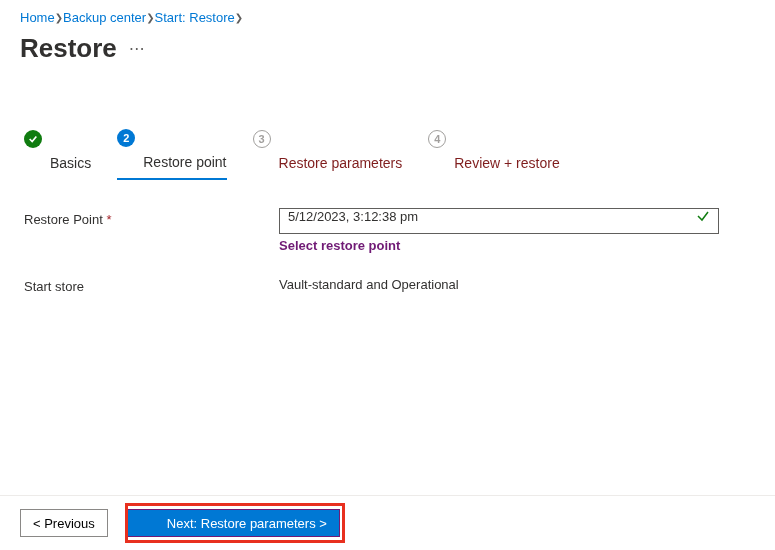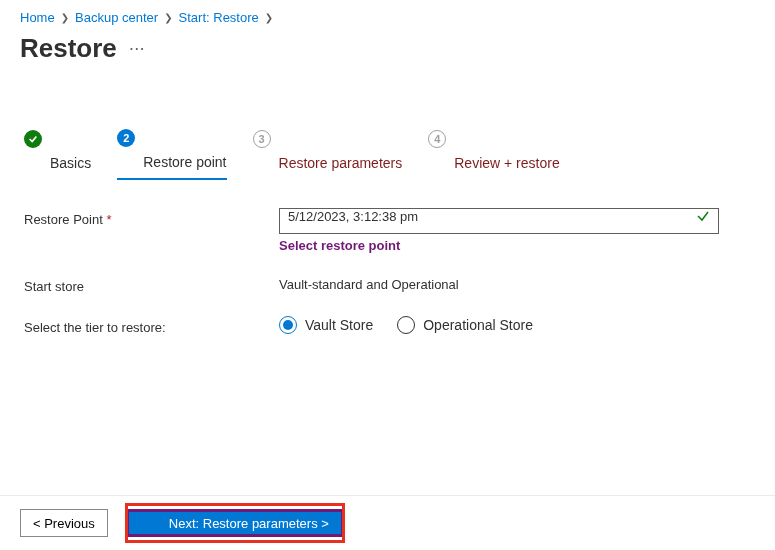--- a/index.html
+++ b/index.html
@@ -8,21 +8,20 @@
       background: #ffffff;
       color: #323130;
       width: 775px;
       height: 550px;
       position: relative;
       overflow: hidden;
     }
     .breadcrumb {
       display: flex;
       align-items: center;
-      gap: 6px;
       padding: 10px 20px 4px 20px;
       font-size: 13px;
       color: #0078d4;
     }
     .breadcrumb .crumb { cursor: pointer; }
     .breadcrumb .chev { color: #605e5c; font-size: 10px; }
     .title-row {
       display: flex;
       align-items: center;
       gap: 12px;
@@ -87,21 +86,21 @@
       height: 28px;
       padding: 0 12px;
       font-size: 13px;
       border: 1px solid #8a8886;
       background: #fff;
       cursor: pointer;
       font-family: inherit;
     }
     .btn-primary {
       background: #0078d4;
-      border: 3px solid #701a75;
+      border: 1px solid #701a75;
       color: #fff;
       padding-left: 40px;
     }
     .highlight-box {
       border: 3px solid #e8301f;
       position: absolute;
       pointer-events: none;
     }
     .static-text { color: #323130; padding-top: 2px; }
   </style>
@@ -162,35 +161,20 @@
       </div>
       <span class="link">Select restore point</span>
     </div>
   </div>
 
   <div class="form-row">
     <div class="label-col">Start store</div>
     <div class="field-col static-text">Vault-standard and Operational</div>
   </div>
 
-  <div class="form-row">
-    <div class="label-col">Select the tier to restore:</div>
-    <div class="field-col">
-      <div class="radio-group">
-        <div class="radio selected">
-          <span class="circle"></span>
-          <span>Vault Store</span>
-        </div>
-        <div class="radio">
-          <span class="circle"></span>
-          <span>Operational Store</span>
-        </div>
-      </div>
-    </div>
-  </div>
 
 </div>
 
 <div class="footer">
   <button class="btn">&lt; Previous</button>
   <button class="btn btn-primary">Next: Restore parameters &gt;</button>
 </div>
 
 <div class="highlight-box" style="left:125px; bottom:7px; width:220px; height:40px;"></div>
 

